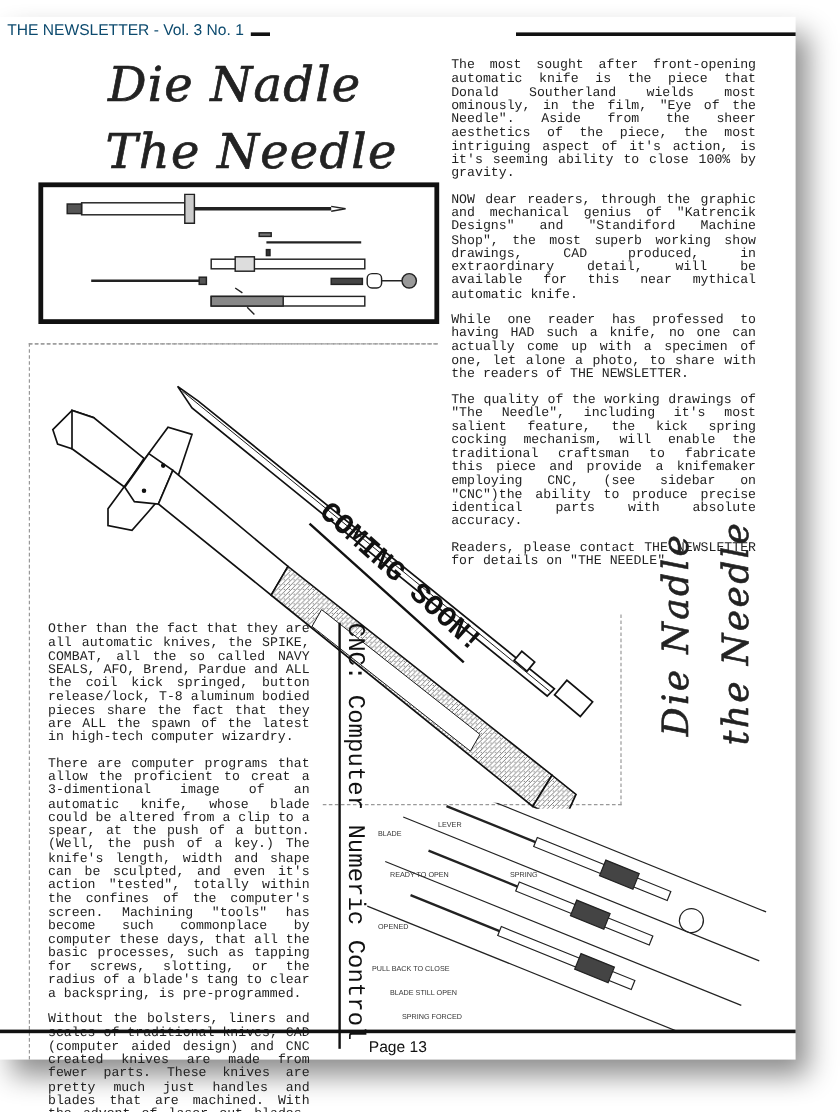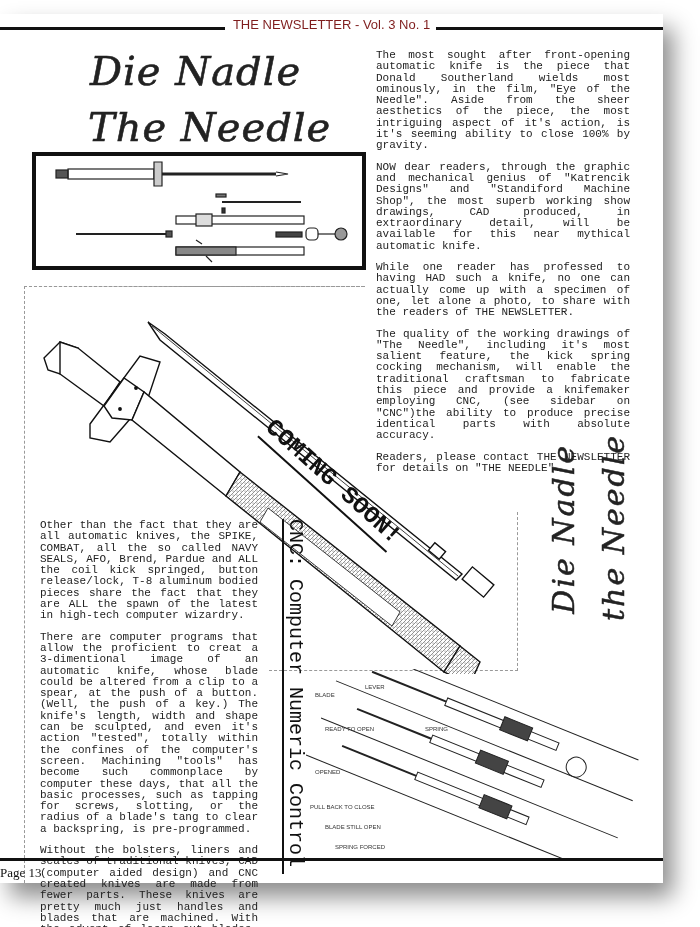--- a/index.html
+++ b/index.html
@@ -8,29 +8,29 @@
     font-family:"Liberation Mono", monospace;
   }
   .page {
     position:absolute; left:0; top:14px; width:663px; height:869px; background:#ffffff;
     box-shadow: 10px 14px 22px rgba(0,0,0,0.45);
   }
   .header-rule {
     position:absolute; top:13px; height:3px; background:#111;
   }
   .header-title {
-    position:absolute; top:3px; left:0; width:663px; text-align:center;
-    font-family:"Liberation Sans", sans-serif; font-size:13px; color:#7f1d1d;
+    position:absolute; top:3px; left:0; width:663px; 
+    font-family:"Liberation Sans", sans-serif; font-size:13px; color:#0c4a6e;
     font-weight:normal; letter-spacing:0;
   }
   .header-title span { background:#fff; padding:0 6px; }
   .footer-rule { position:absolute; left:0; top:844px; width:663px; height:3px; background:#111; }
   .footer-page {
-    position:absolute; top:851px; left:0; width:663px; 
-    font-family:Liberation Serif, serif; font-size:13px; color:#111;
+    position:absolute; top:851px; left:0; width:663px; text-align:center;
+    font-family:Liberation Sans, sans-serif; font-size:13px; color:#111;
   }
   .blackletter {
     position:absolute; font-family:"DejaVu Serif", serif; color:#222; font-style:italic;
     -webkit-text-stroke:0.6px #222; letter-spacing:1px;
   }
   .title1 { left:90px; top:34px; font-size:40px; }
   .title2 { left:88px; top:90px; font-size:40px; }
   .col-text {
     position:absolute; font-size:11px; line-height:11.3px; color:#222; text-align:justify;
   }

